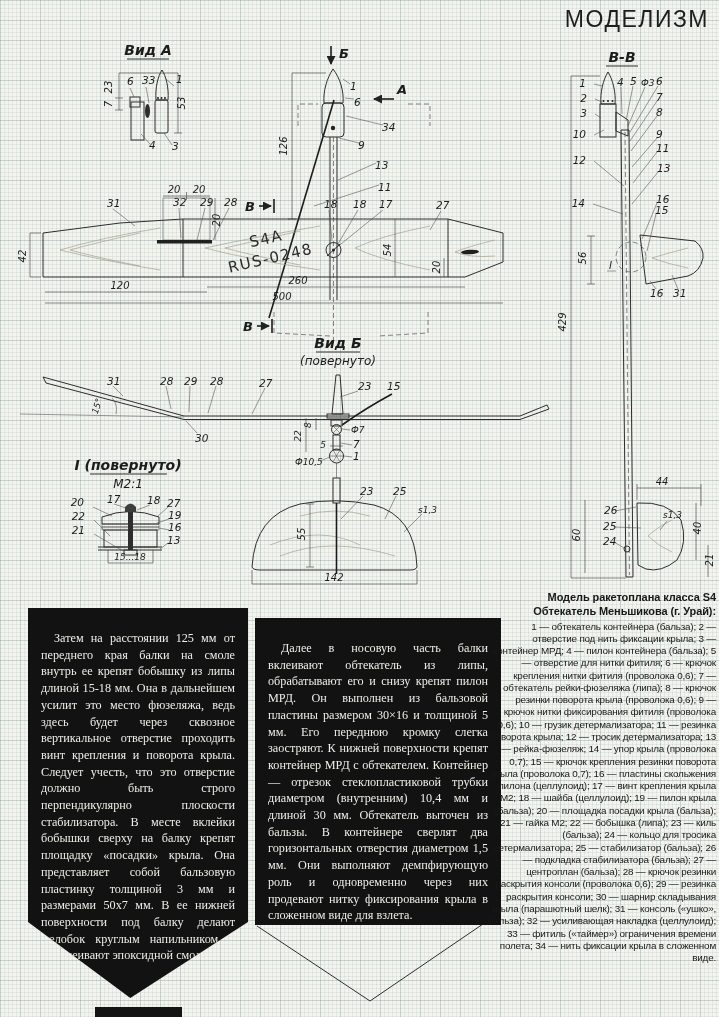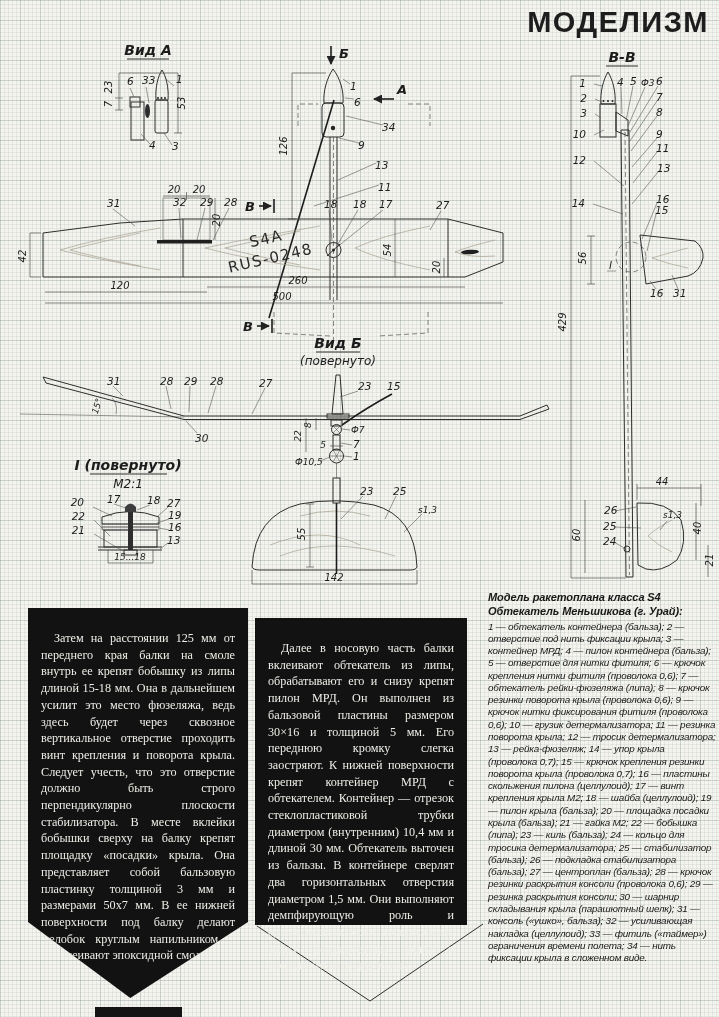--- a/index.html
+++ b/index.html
@@ -10,37 +10,37 @@
       linear-gradient(to right, rgba(120,140,140,.25) 1px, transparent 1px),
       linear-gradient(to bottom, rgba(120,140,140,.25) 1px, transparent 1px),
       linear-gradient(to right, rgba(130,150,150,.13) 1px, transparent 1px),
       linear-gradient(to bottom, rgba(130,150,150,.13) 1px, transparent 1px);
     background-size:20px 20px,20px 20px,4px 4px,4px 4px;
     font-family:"Liberation Sans", sans-serif;
   }
   .art{position:absolute;left:0;top:0;z-index:1;}
   .hdr{
     position:absolute;top:6px;right:10px;z-index:3;
-    font-family:"Liberation Sans",sans-serif;font-size:29px;font-weight:700;
+    font-family:"Liberation Sans",sans-serif;font-size:23px;font-weight:400;
     letter-spacing:1.5px;color:#1d1d1d;margin-left:44px;
   }
   .blk{
     position:absolute;z-index:2;background:#121212;color:#efeee8;
     font-family:"Liberation Serif",serif;font-size:12.2px;line-height:1.37;
     text-align:justify;
   }
   .blk p{margin:0;padding:22px 13px 0 13px;text-indent:13px;}
   .blk1{left:28px;top:608px;width:220px;height:390px;
     -webkit-clip-path:polygon(0 0,100% 0,100% 80.5%,46.5% 100%,0 80.5%);
     clip-path:polygon(0 0,100% 0,100% 80.5%,46.5% 100%,0 80.5%);}
-  .blk2{left:255px;top:618px;width:212px;height:307px;}
+  .blk2{left:255px;top:618px;width:246px;height:307px;}
   .plist{
     position:absolute;z-index:2;left:488px;top:591px;width:228px;
-    color:#181818;
-    font-size:9.9px;line-height:1.24;letter-spacing:-0.2px;font-style:italic;
+    text-align:right;color:#181818;
+    font-size:9.9px;line-height:1.24;letter-spacing:-0.2px;
   }
   .plist .ttl{font-size:11px;font-weight:bold;letter-spacing:-0.1px;line-height:1.25;}
   .plist .items{margin-top:2px;}
   
   .ln{stroke:#2e2e2e;stroke-width:1;fill:none;}
   .thin{stroke:#4a4a4a;stroke-width:.55;fill:none;}
   .dash{stroke:#555;stroke-width:.7;fill:none;stroke-dasharray:5 3;}
   .dimln{stroke:#3a3a3a;stroke-width:.6;fill:none;}
   .bold{stroke:#1c1c1c;stroke-width:1.6;fill:none;}
   .grain{stroke:#a09a89;stroke-width:.65;fill:none;}

